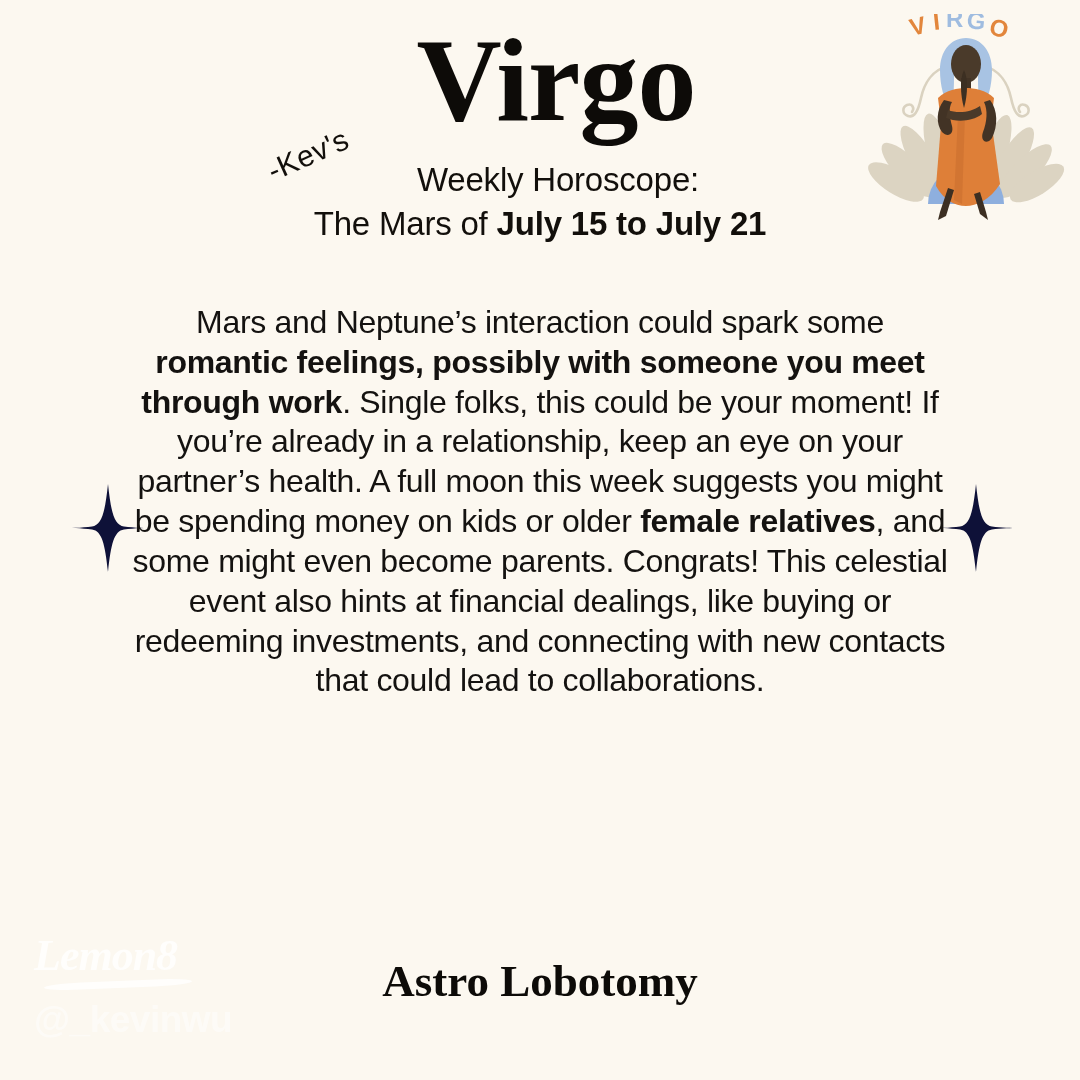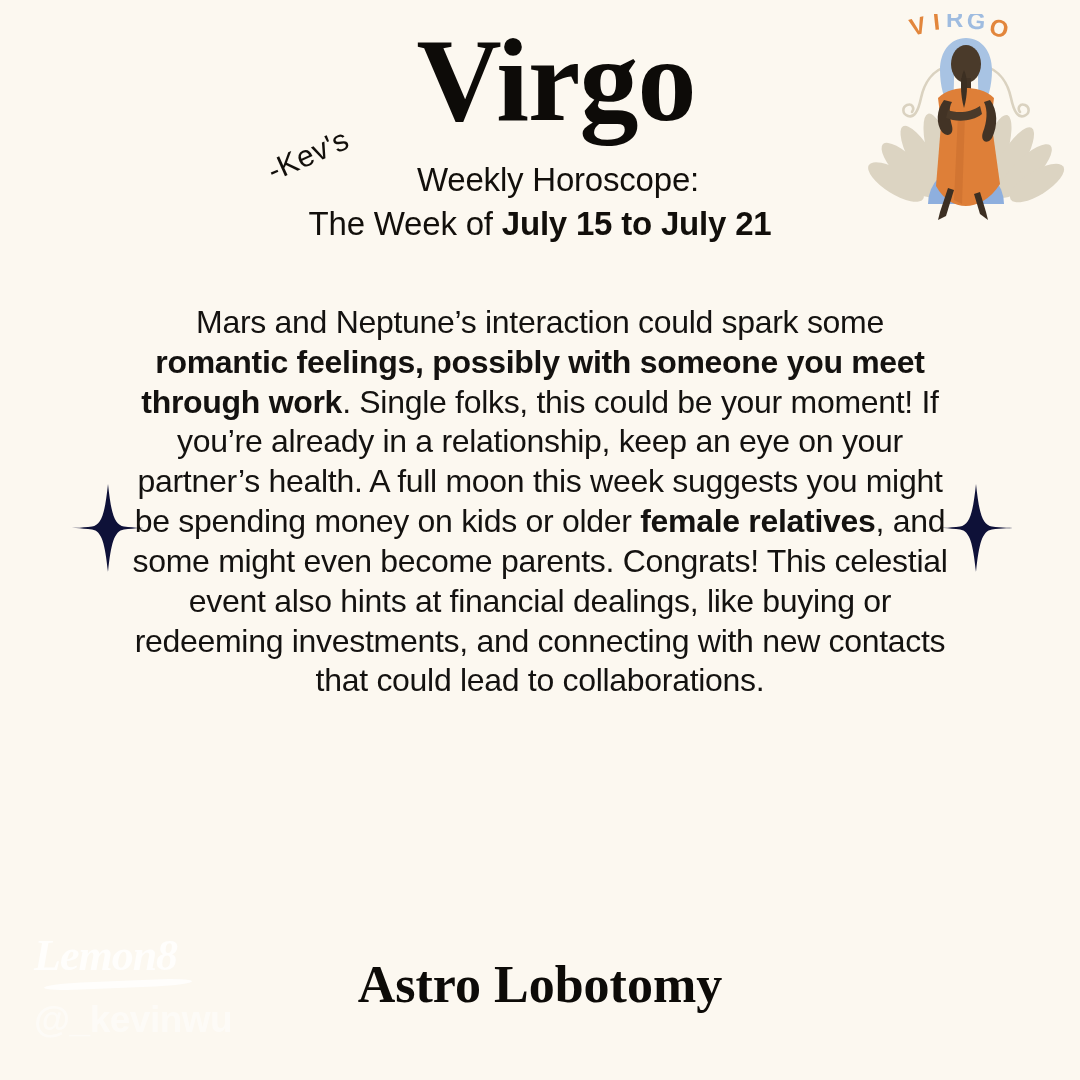--- a/index.html
+++ b/index.html
@@ -87,21 +87,21 @@
   }
   .body-copy b { font-weight:bold; }
 
   
   .footer-brand {
     position:absolute;
     left:0; top:955px; width:1080px;
     text-align:center;
     font-family:"Liberation Serif", serif;
     font-weight:bold;
-    font-size:52px;
+    font-size:45px;
     letter-spacing:0px;
     color:#0D0B08;
   }
 
   
   .watermark {
     position:absolute;
     left:34px; top:934px;
     width:230px; height:120px;
   }
@@ -188,21 +188,21 @@
     </g>
   </svg>
 </div>
 
 <div class="header">
   <div class="main-title">Virgo</div>
 
   <div class="subtitle-block">
     <span class="kev-tag">-Kev's</span>
     <div class="subtitle-line row1">Weekly Horoscope:</div>
-    <div class="subtitle-line row2"><span>The Week of </span><b>July 15 to July 21</b></div>
+    <div class="subtitle-line row2"><span>The Mars of </span><b>July 15 to July 21</b></div>
   </div>
 </div>
 
 <div class="sparkle left">
   <svg viewBox="0 0 92 92" width="92" height="92">
     <path d="M46 2 C49 30 52 43 62 44.5 C72 46 86 46 90 46 C86 46 72 46 62 47.5 C52 49 49 62 46 90 C43 62 40 49 30 47.5 C20 46 6 46 2 46 C6 46 20 46 30 44.5 C40 43 43 30 46 2 Z" fill="#0E1138"></path>
   </svg>
 </div>
 <div class="sparkle right">
   <svg viewBox="0 0 92 92" width="92" height="92">

